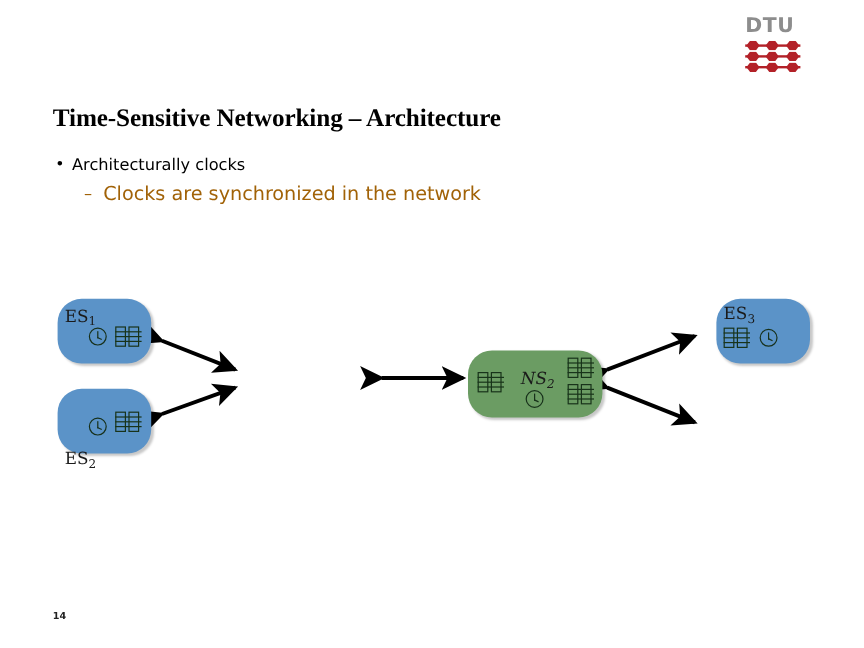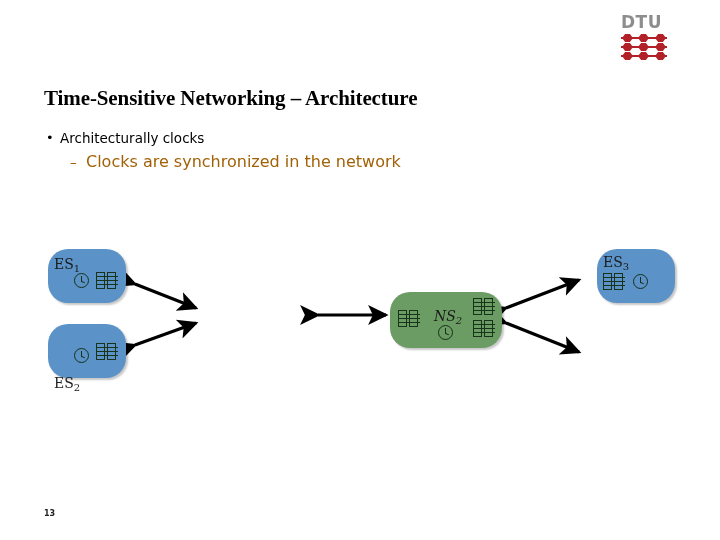--- a/index.html
+++ b/index.html
@@ -324,13 +324,13 @@
     </span>
     <span class="clock-icon" style="left:36px; top:25px;">
       <i class="hand-m"></i>
         <i class="hand-h"></i>
     </span>
   </div>
 
 
 </div>
 
-<div id="page-number">13</div>
+<div id="page-number">14</div>
 
 </body></html>

